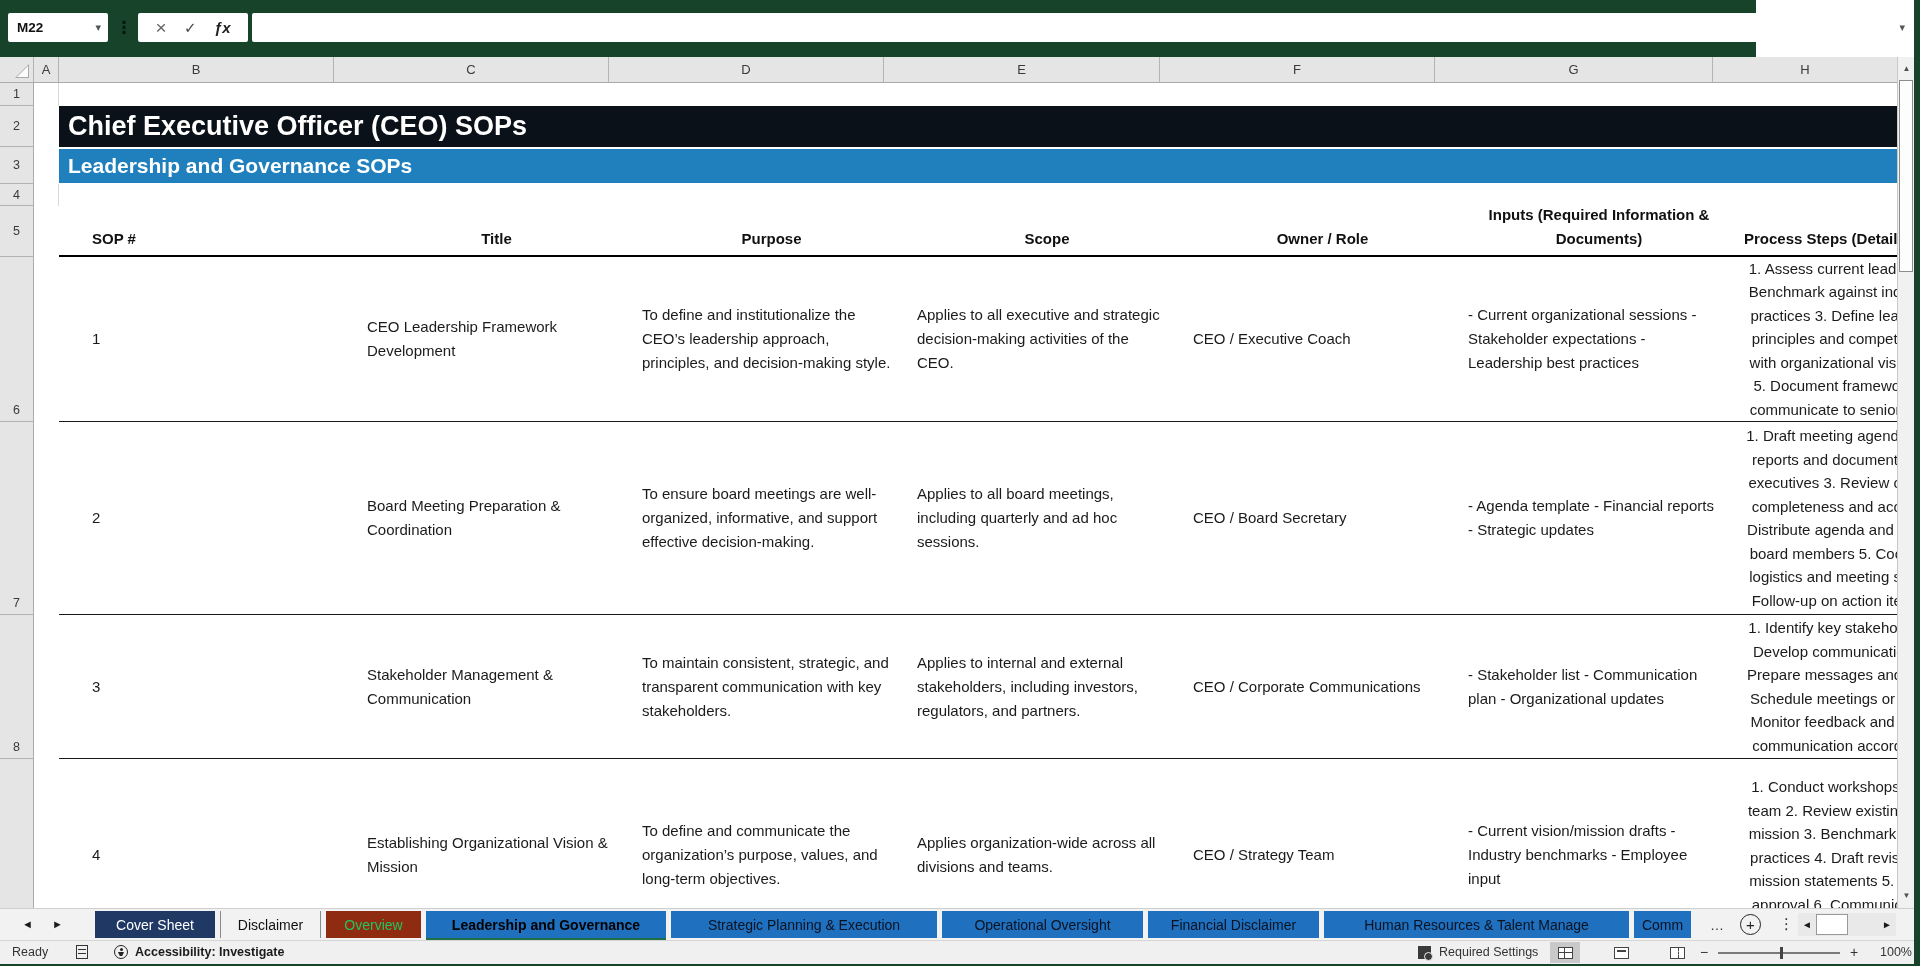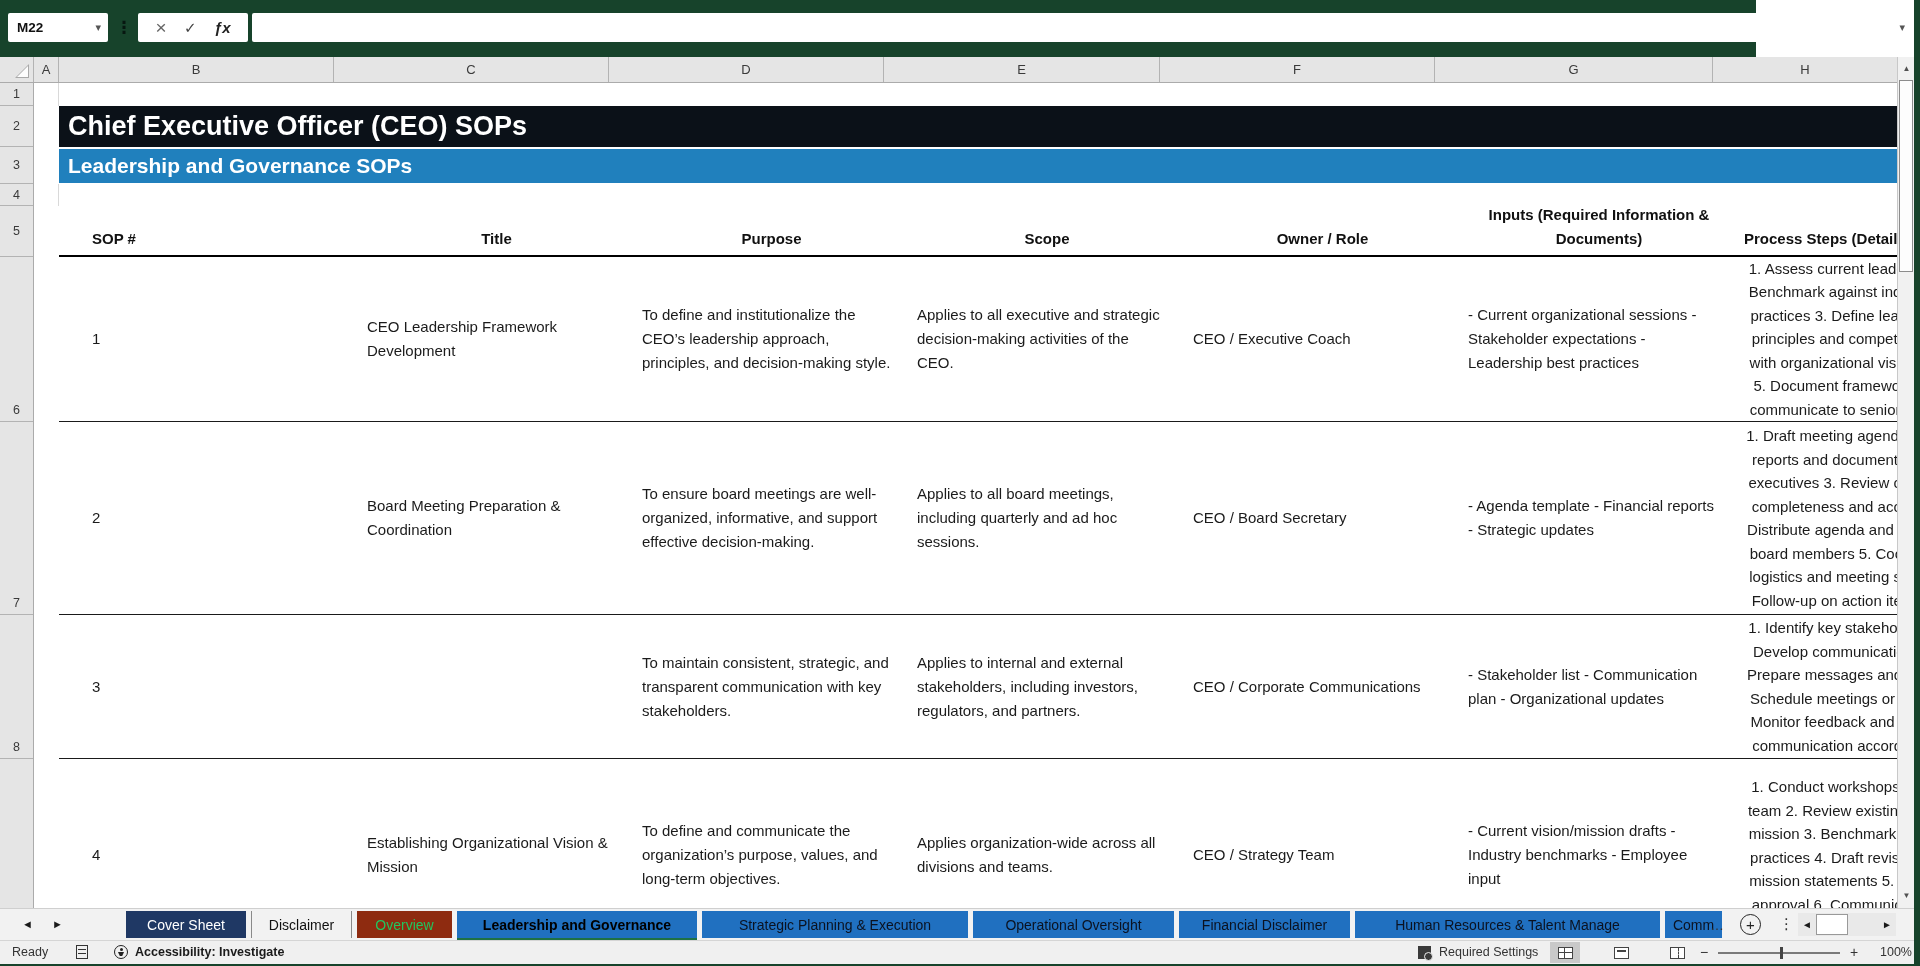--- a/index.html
+++ b/index.html
@@ -105,21 +105,21 @@
   .vs-up { top:0; }
   .vs-down { top:827px; }
   .vs-thumb { position:absolute; left:1px; top:23px; width:14px; height:192px; background:#FDFDFD; border:1px solid #8C8C8C; }
 
   
   .tabbar { position:absolute; left:0; top:908px; width:1914px; height:32px; background:#F2F2F2;
             border-top:1px solid #CFCFCF; }
   .tab-nav { position:absolute; top:9px; font-size:11px; color:#1a1a1a; }
   .tn-left { left:22px; }
   .tn-right { left:52px; }
-  .tabs { position:absolute; left:126px; top:2px; display:flex; gap:5px; height:24px; }
+  .tabs { position:absolute; left:95px; top:2px; display:flex; gap:5px; height:24px; }
   .tab { height:27px; display:flex; align-items:center; justify-content:center; font-size:14px; overflow:hidden;
          white-space:nowrap; }
   .tab.navy { background:#1F3864; color:#fff; width:120px; }
   .tab.plain { background:#F2F2F2; color:#111; width:101px; border-left:1px solid #8A8A8A; border-right:1px solid #8A8A8A; }
   .tab.red { background:#8E2B10; color:#22c55e; width:95px; }
   .tab.blue { background:#2070C0; color:#0B1220; }
   .tab.active { font-weight:700; color:#000; border-bottom:3px solid #1E7145; height:30px; }
   .t-lead { width:240px; } .t-strat { width:266px; } .t-op { width:201px; } .t-fin { width:171px; }
   .t-hr { width:305px; } .t-comm { width:57px; }
   .tab-ellipsis { position:absolute; left:1710px; top:8px; font-size:14px; color:#333; }
@@ -263,20 +263,21 @@
         <div class="steps-line">completeness and accur</div>
         <div class="steps-line">Distribute agenda and ma</div>
         <div class="steps-line">board members 5. Coord</div>
         <div class="steps-line">logistics and meeting sch</div>
         <div class="steps-line">Follow-up on action item</div>
       </div>
     </div>
 
     <div class="trow r3">
       <div class="td num cb">3</div>
+      <div class="td cc">Stakeholder Management &amp; Communication</div>
       <div class="td cd">To maintain consistent, strategic, and transparent communication with key stakeholders.</div>
       <div class="td ce">Applies to internal and external stakeholders, including investors, regulators, and partners.</div>
       <div class="td cf">CEO / Corporate Communications</div>
       <div class="td cg">- Stakeholder list - Communication plan - Organizational updates</div>
       <div class="td steps chh">
         <div class="steps-line">1. Identify key stakeholde</div>
         <div class="steps-line">Develop communication</div>
         <div class="steps-line">Prepare messages and m</div>
         <div class="steps-line">Schedule meetings or bri</div>
         <div class="steps-line">Monitor feedback and ad</div>

